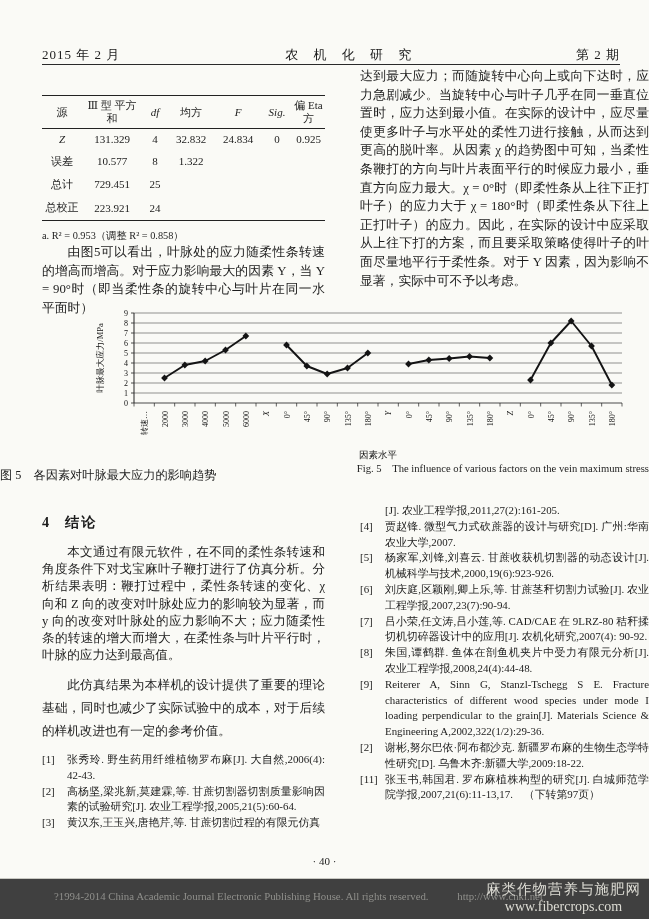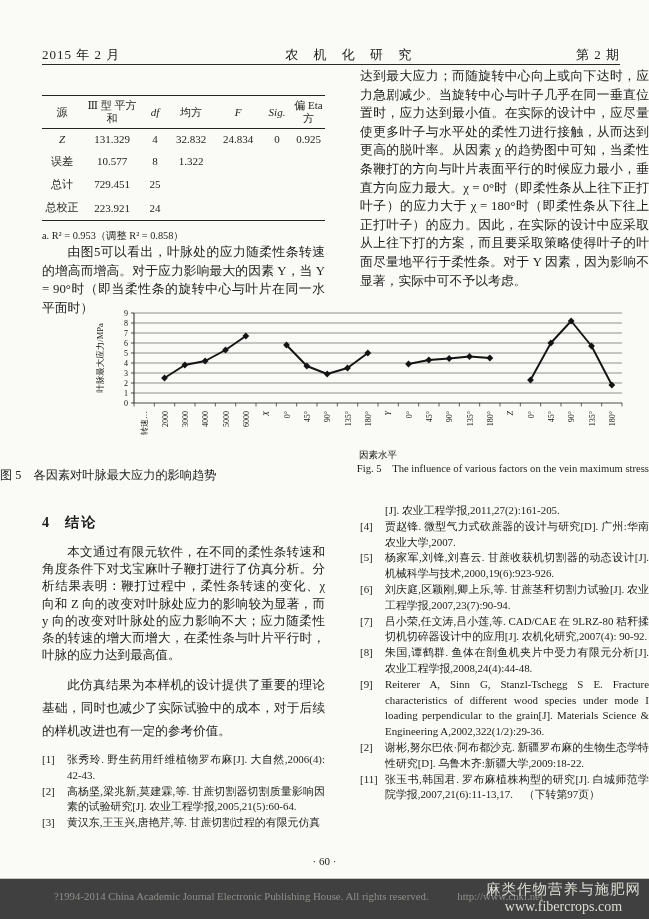--- a/index.html
+++ b/index.html
@@ -301,21 +301,21 @@
     <div class="ref-item">
       <span class="ref-id">[2]</span>
       <div class="ref-text">谢彬,努尔巴依·阿布都沙克. 新疆罗布麻的生物生态学特性研究[D]. 乌鲁木齐:新疆大学,2009:18-22.</div>
     </div>
     <div class="ref-item">
       <span class="ref-id">[11]</span>
       <div class="ref-text">张玉书,韩国君. 罗布麻植株构型的研究[J]. 白城师范学院学报,2007,21(6):11-13,17.　（下转第97页）</div>
     </div>
   </div>
 
-  <div class="abs pageno">· 60 ·</div>
+  <div class="abs pageno">· 40 ·</div>
 
   <div class="footer-bar">
     <div class="copyright">
       <span>?1994-2014 China Academic Journal Electronic Publishing House. All rights reserved.</span>
       <span class="cnki-url">http://www.cnki.net</span>
     </div>
     <div class="watermark">
       <div class="wm1">麻类作物营养与施肥网</div>
       <div class="wm2">www.fibercrops.com</div>
     </div>

